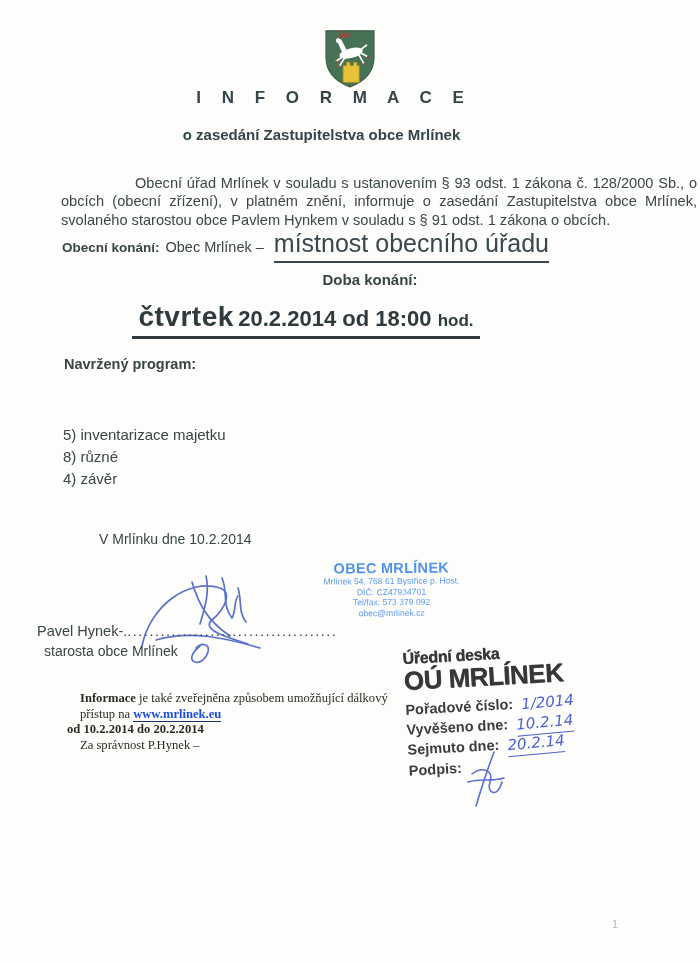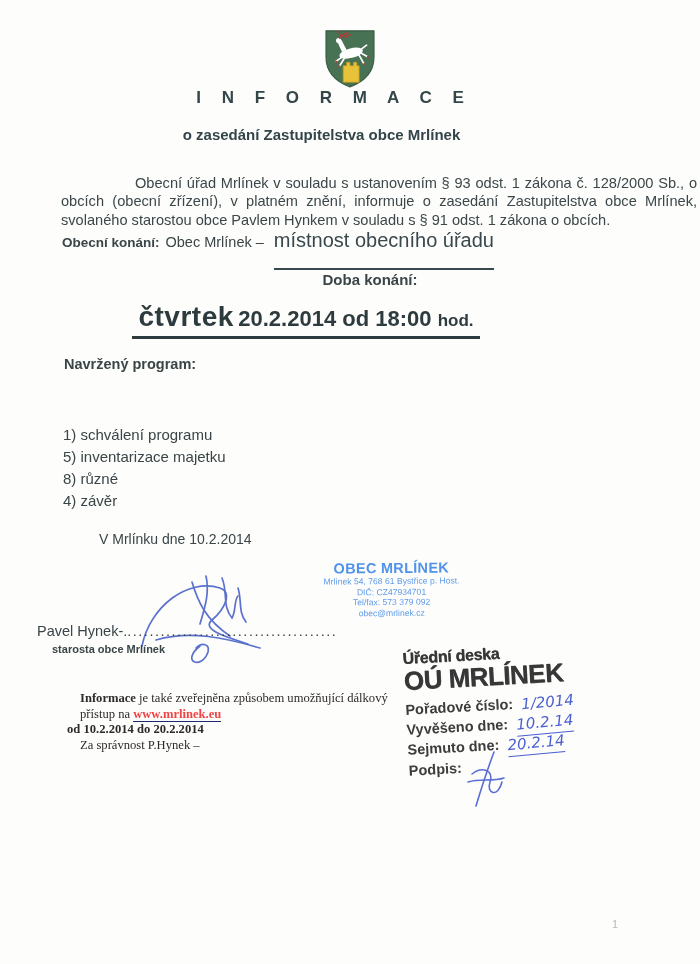--- a/index.html
+++ b/index.html
@@ -22,22 +22,22 @@
     font-size:15px;font-weight:bold;color:#33454a;}
 
   
   .intro{left:33px;top:159px;width:636px;font-size:14.6px;line-height:1.28;
     text-indent:74px;text-align:justify;color:#3b474a;margin-left:28px;}
 
   
   .venue{left:62px;top:229px;display:inline-flex;align-items:baseline;white-space:nowrap;}
   .venue-label{font-size:13.5px;font-weight:bold;}
   .venue-value{font-size:14.5px;margin-left:6px;}
-  .venue-highlight{font-size:20px;margin-left:10px;color:#39484c;
-    border-bottom:2px solid #39484c;padding-bottom:16px;}
+  .venue-highlight{font-size:25px;margin-left:10px;color:#39484c;
+    border-bottom:2px solid #39484c;padding-bottom:3px;}
 
   
   .time-label{left:0;top:271px;width:740px;text-align:center;
     font-size:15px;font-weight:bold;}
   .time-line{left:0;top:301px;width:612px;text-align:center;}
   .time-inner{display:inline-block;border-bottom:3px solid #2e3b3e;
     padding:0 6px 3px 6px;white-space:nowrap;color:#2e3b3e;}
   .time-day{font-size:28px;font-weight:bold;letter-spacing:.5px;}
   .time-date{font-size:22px;font-weight:bold;}
   .time-suffix{font-size:17px;font-weight:bold;}
@@ -52,28 +52,28 @@
   
   .office-stamp{left:294px;top:560px;width:195px;text-align:center;
     color:#5193ea;transform:rotate(-.5deg);}
   .office-stamp .name{font-size:14.5px;font-weight:bold;letter-spacing:.3px;}
   .office-stamp .small{font-size:8.6px;line-height:10.5px;opacity:.92;}
 
   
   .sig-svg{left:130px;top:568px;width:170px;height:100px;}
   .sig-name-line{left:37px;top:623px;font-size:14.5px;white-space:nowrap;}
   .sig-dots{letter-spacing:1.5px;}
-  .sig-role{left:52px;top:643px;font-size:11px;font-weight:bold;}
+  .sig-role{left:44px;top:643px;font-size:14px;}
 
   
   .footer-note{left:67px;top:691px;width:330px;
     font-family:"Liberation Serif","DejaVu Serif",serif;
     font-size:12.6px;line-height:15.5px;color:#2e2a28;}
   .footer-note .pad{padding-left:13px;font-family:Liberation Serif, serif;}
-  .footer-link{font-weight:bold;color:#ef4444;border-bottom:1.5px solid #1d2a6e;}
+  .footer-link{font-weight:bold;color:#1d4ed8;border-bottom:1.5px solid #1d2a6e;}
   .footer-bold{font-weight:bold;}
 
   
   .board-stamp{left:402px;top:650px;width:230px;transform:rotate(-3.2deg);
     transform-origin:left top;color:#373737;}
   .board-line1{font-size:16px;font-weight:bold;letter-spacing:-.3px;
     text-shadow:.4px .4px 0 #555;}
   .board-line2{font-size:26px;font-weight:bold;letter-spacing:-.5px;line-height:26px;
     text-shadow:.5px .5px 0 #555;}
   .board-fields{margin-top:7px;font-size:14.5px;font-weight:bold;line-height:19.5px;
@@ -131,21 +131,20 @@
   <div class="abs time-line">
     <span class="time-inner">
       <span class="time-day">čtvrtek</span>
       <span class="time-date"> 20.2.2014  od 18:00 </span>
       <span class="time-suffix">hod.</span>
     </span>
   </div>
 
   <div class="abs program-heading">Navržený  program:</div>
   <div class="abs program-list">
-    <div>1)  schválení programu</div>
     <div>5)  inventarizace majetku</div>
     <div>8)  různé</div>
     <div>4)  závěr</div>
   </div>
 
   <div class="abs dateline">V  Mrlínku dne   10.2.2014</div>
 
   <div class="abs office-stamp">
     <div class="name">OBEC MRLÍNEK</div>
     <div class="small">Mrlínek 54, 768 61 Bystřice p. Host.</div>

